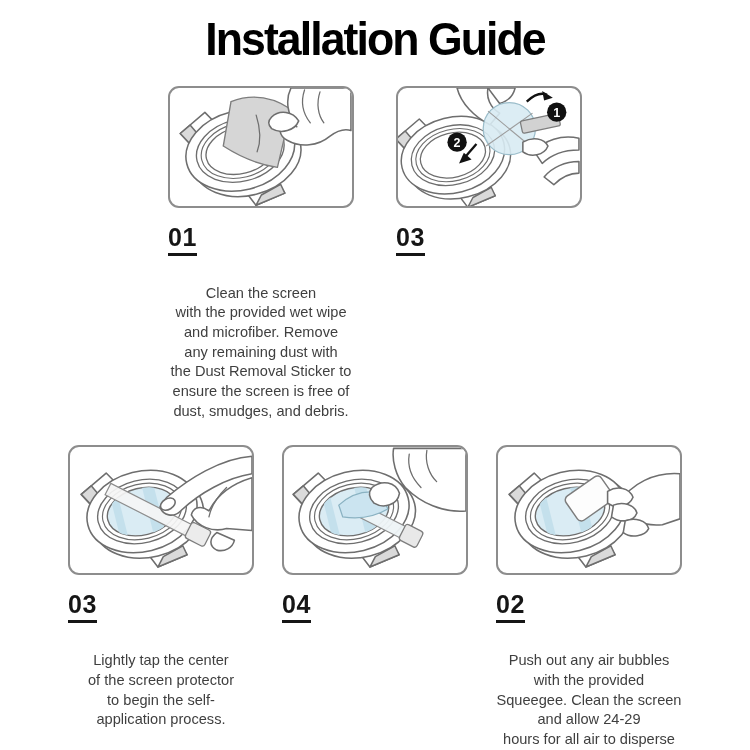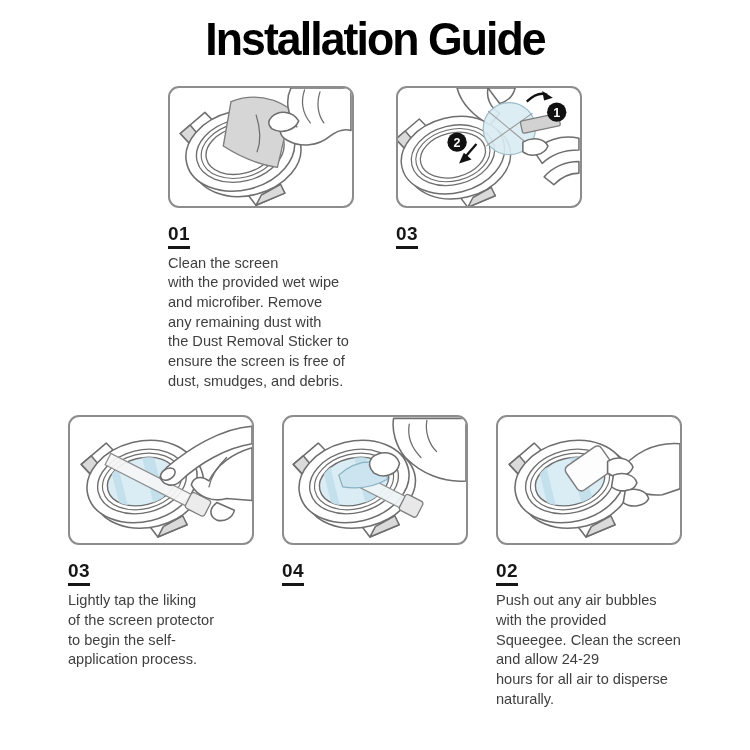--- a/index.html
+++ b/index.html
@@ -8,23 +8,23 @@
   .title{margin:14px 0 0;text-align:center;font-size:46px;font-weight:bold;color:#000;
     letter-spacing:-2px;line-height:1.1;transform:scale(.97,1);}
   .row{display:flex;justify-content:center;}
   .row-top{margin-top:21px;gap:42px;}
   .row-bottom{margin-top:24px;gap:28px;}
   .step{width:186px;flex:0 0 auto;}
   .illus{border:2px solid #8d8d8d;border-radius:11px;background:#fff;overflow:hidden;}
   .row-top .illus{height:118px;}
   .row-bottom .illus{height:126px;}
   .illus svg{display:block;width:100%;height:100%;}
-  .stepnum{display:inline-block;margin:15px 0 0;font-size:19px;font-weight:bold;color:#161616;
+  .stepnum{display:inline-block;margin:15px 0 0;font-size:25px;font-weight:bold;color:#161616;
     border-bottom:3px solid #161616;padding-bottom:1px;letter-spacing:.5px;}
-  .desc{margin:5px 0 0;font-size:14.6px;line-height:1.35;color:#3f3f3f;white-space:pre;}
+  .desc{margin:28px 0 0;font-size:14.6px;line-height:1.35;color:#3f3f3f;white-space:pre;text-align:center;}
   .hand{fill:#fff;stroke:#6e6e6e;stroke-width:1.6;stroke-linejoin:round;stroke-linecap:round;}
   .fline{fill:none;stroke:#6e6e6e;stroke-width:1.3;stroke-linecap:round;}
   .badge{fill:#fff;font-size:13px;font-weight:bold;text-anchor:middle;
     font-family:"Liberation Sans",sans-serif;}
   .blue{--screen:#daecf4;--band:#c4e0ec;}
 </style>
 </head>
 <body>
 
 <svg style="position:absolute;width:0;height:0" aria-hidden="true">
@@ -123,21 +123,21 @@
             <rect x="126" y="53" width="22" height="18" rx="3" fill="#ececec" stroke="#7d7d7d" stroke-width="1.3"></rect>
           </g>
           <path class="hand" d="M186,8 C154,10 120,32 99,50 L92,60 C95,69 106,71 113,64 C132,46 160,30 186,26 Z"></path>
           <ellipse class="hand" cx="100" cy="57" rx="8" ry="5.5" transform="rotate(-30 100 57)"></ellipse>
           <path class="hand" d="M186,30 C166,36 150,48 142,64 C134,58 126,60 124,68 C130,80 146,86 160,82 L186,84 Z"></path>
           <path class="hand" d="M150,86 C142,92 142,100 150,104 C158,106 166,102 168,94 Z"></path>
           <path class="fline" d="M160,40 C150,50 144,60 142,70"></path>
         </svg>
       </div>
       <div class="stepnum">03</div>
-      <p class="desc">Lightly tap the liking
+      <p class="desc">Lightly tap the center
 of the screen protector
 to begin the self-
 application process.</p>
     </section>
 
     <section class="step">
       <div class="illus">
         <svg viewBox="0 0 186 126" preserveAspectRatio="xMidYMid meet" class="blue">
           <use href="#watch" transform="translate(-6,2) rotate(-14 80 64)"></use>
           <g transform="rotate(27 80 64)">

